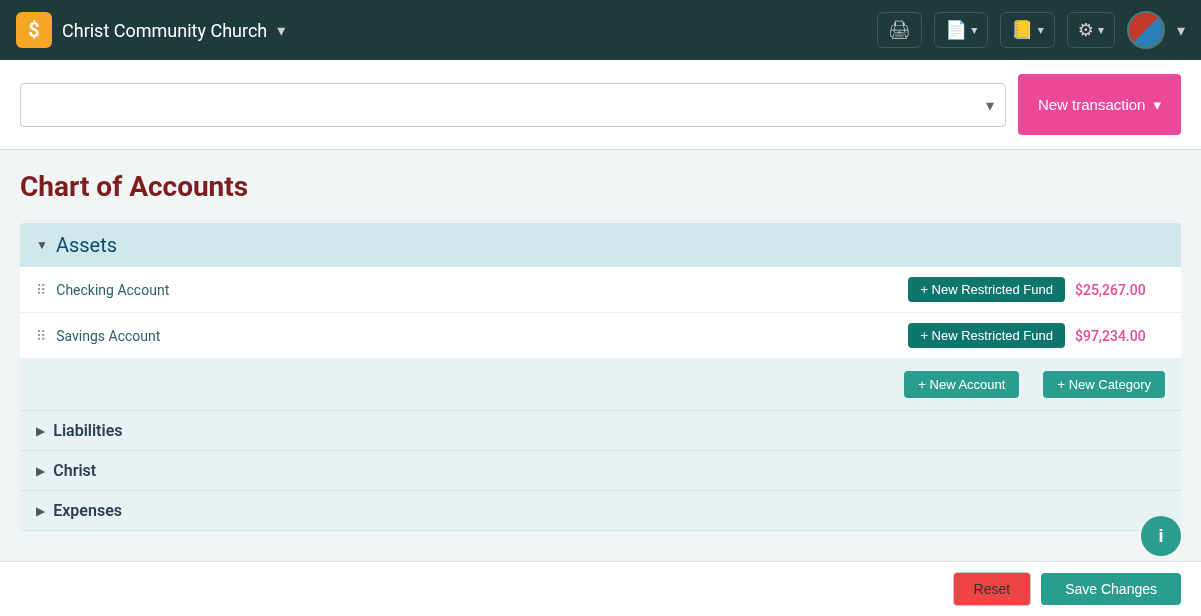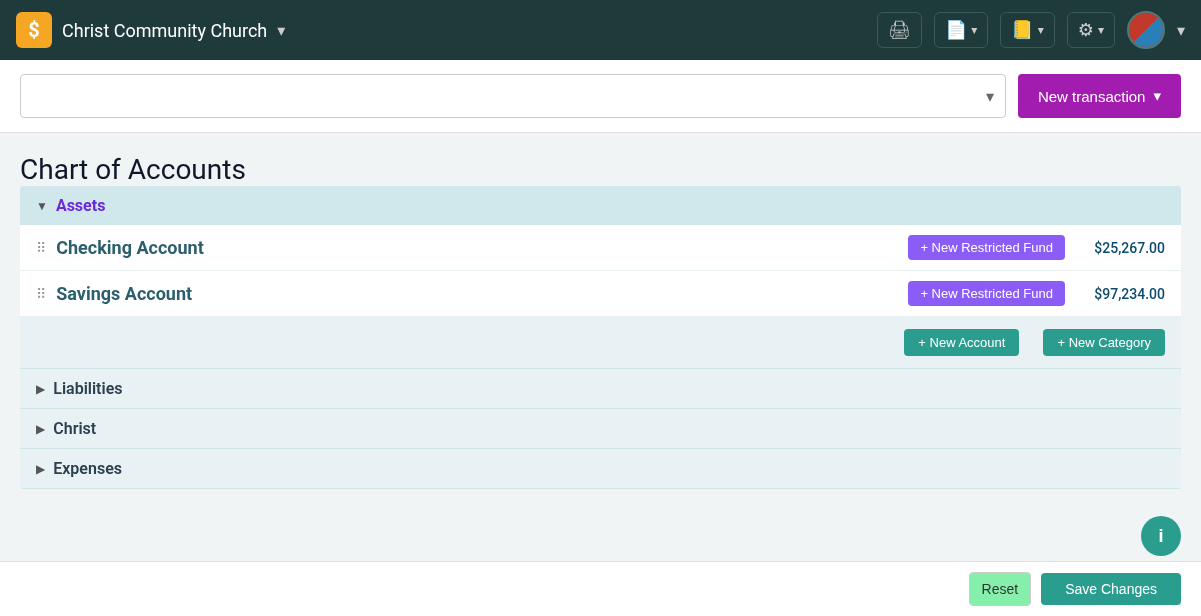--- a/index.html
+++ b/index.html
@@ -115,42 +115,43 @@
     }
     .search-arrow {
       position: absolute;
       right: 12px;
       top: 50%;
       transform: translateY(-50%);
       color: #666;
       pointer-events: none;
     }
     .new-transaction-btn {
-      background: #a21caf;
+      background: #ec4899;
       color: white;
       border: none;
       border-radius: 4px;
       padding: 0 20px;
-      height: 44px;
+      height: 61px;
       font-size: 15px;
       cursor: pointer;
       display: flex;
       align-items: center;
       gap: 8px;
       white-space: nowrap;
     }
 
     
     .main-content {
       padding: 20px 20px 0 20px;
     }
     .page-title {
       font-size: 28px;
-      font-weight: 400;
-      color: #0f172a;
+      font-weight: 700;
+      color: #7f1d1d;
+      margin-bottom: 20px;
     }
 
     
     .coa-panel {
       background: #e8f2f4;
       border-radius: 4px;
       overflow: hidden;
     }
 
     
@@ -160,23 +161,23 @@
     .category-header {
       background: #d8edf0;
       padding: 10px 16px;
       display: flex;
       align-items: center;
       gap: 8px;
       cursor: pointer;
     }
     .category-header.expanded { background: #d0e8ec; }
     .category-header-text {
-      font-size: 16px;
-      font-weight: 700;
-      color: #6d28d9;
+      font-size: 20px;
+      font-weight: 400;
+      color: #0c4a6e;
     }
     .chevron {
       color: #555;
       font-size: 12px;
     }
     .category-header-collapsed {
       background: #e8f2f4;
       padding: 10px 16px;
       display: flex;
       align-items: center;
@@ -198,39 +199,39 @@
       align-items: center;
       gap: 10px;
     }
     .drag-handle {
       color: #999;
       font-size: 14px;
       cursor: grab;
     }
     .account-name {
       flex: 1;
-      font-size: 18px;
+      font-size: 14px;
       color: #2c5f6e;
-      font-weight: 700;
+      font-weight: 400;
     }
     .new-restricted-btn {
-      background: #8b5cf6;
+      background: #0f766e;
       color: white;
       border: none;
       border-radius: 4px;
       padding: 5px 12px;
       font-size: 13px;
       cursor: pointer;
     }
     .account-balance {
       font-size: 14px;
-      color: #0c4a6e;
+      color: #ec4899;
       font-weight: 500;
       min-width: 90px;
-      text-align: right;
+      text-align: left;
     }
 
     
     .add-row {
       background: #e8f2f4;
       padding: 12px 16px;
       display: flex;
       justify-content: flex-end;
       gap: 24px;
     }
@@ -252,24 +253,24 @@
       left: 0;
       background: white;
       border-top: 1px solid #e0e0e0;
       padding: 10px 20px;
       display: flex;
       justify-content: flex-end;
       gap: 10px;
       align-items: center;
     }
     .reset-btn {
-      background: #86efac;
+      background: #ef4444;
       border: 1px solid #ccc;
       border-radius: 4px;
-      padding: 8px 12px;
+      padding: 8px 20px;
       font-size: 14px;
       cursor: pointer;
       color: #333;
     }
     .save-btn {
       background: #2a9d8f;
       color: white;
       border: none;
       border-radius: 4px;
       padding: 8px 24px;

